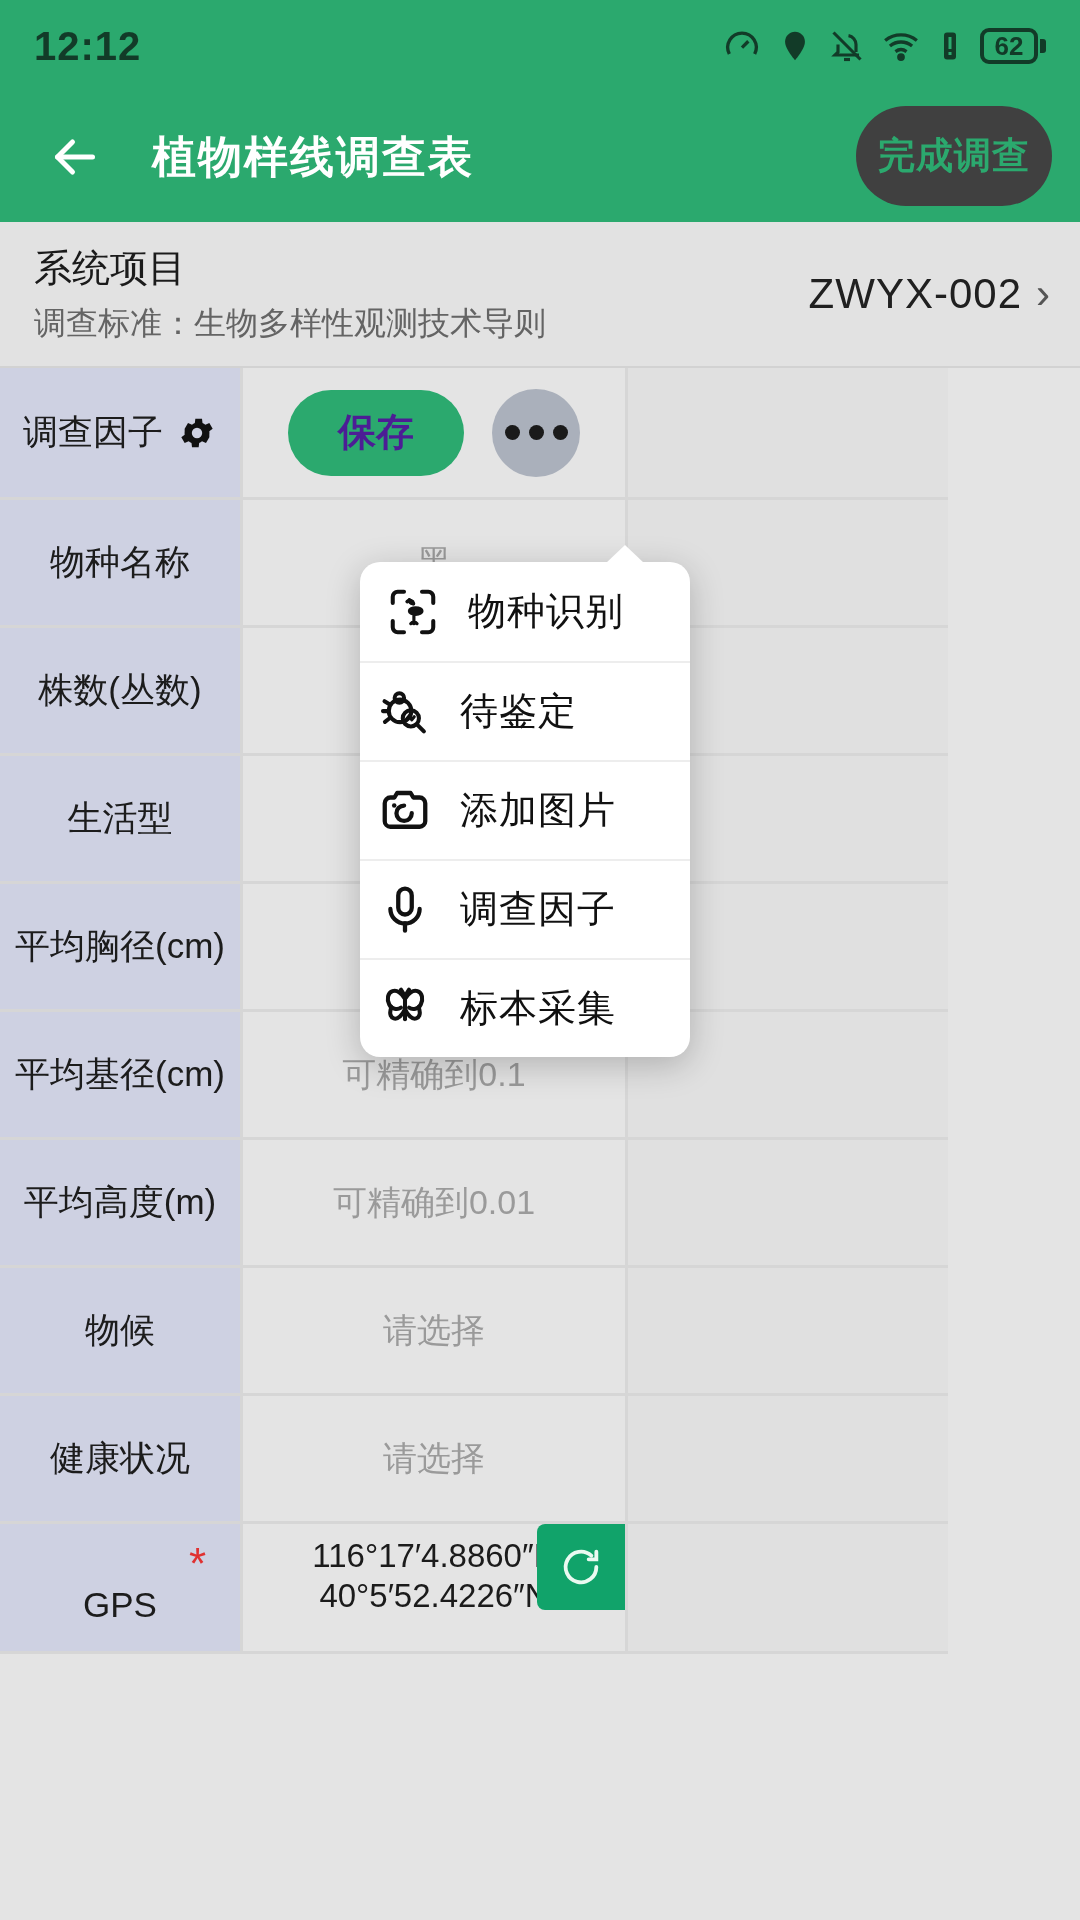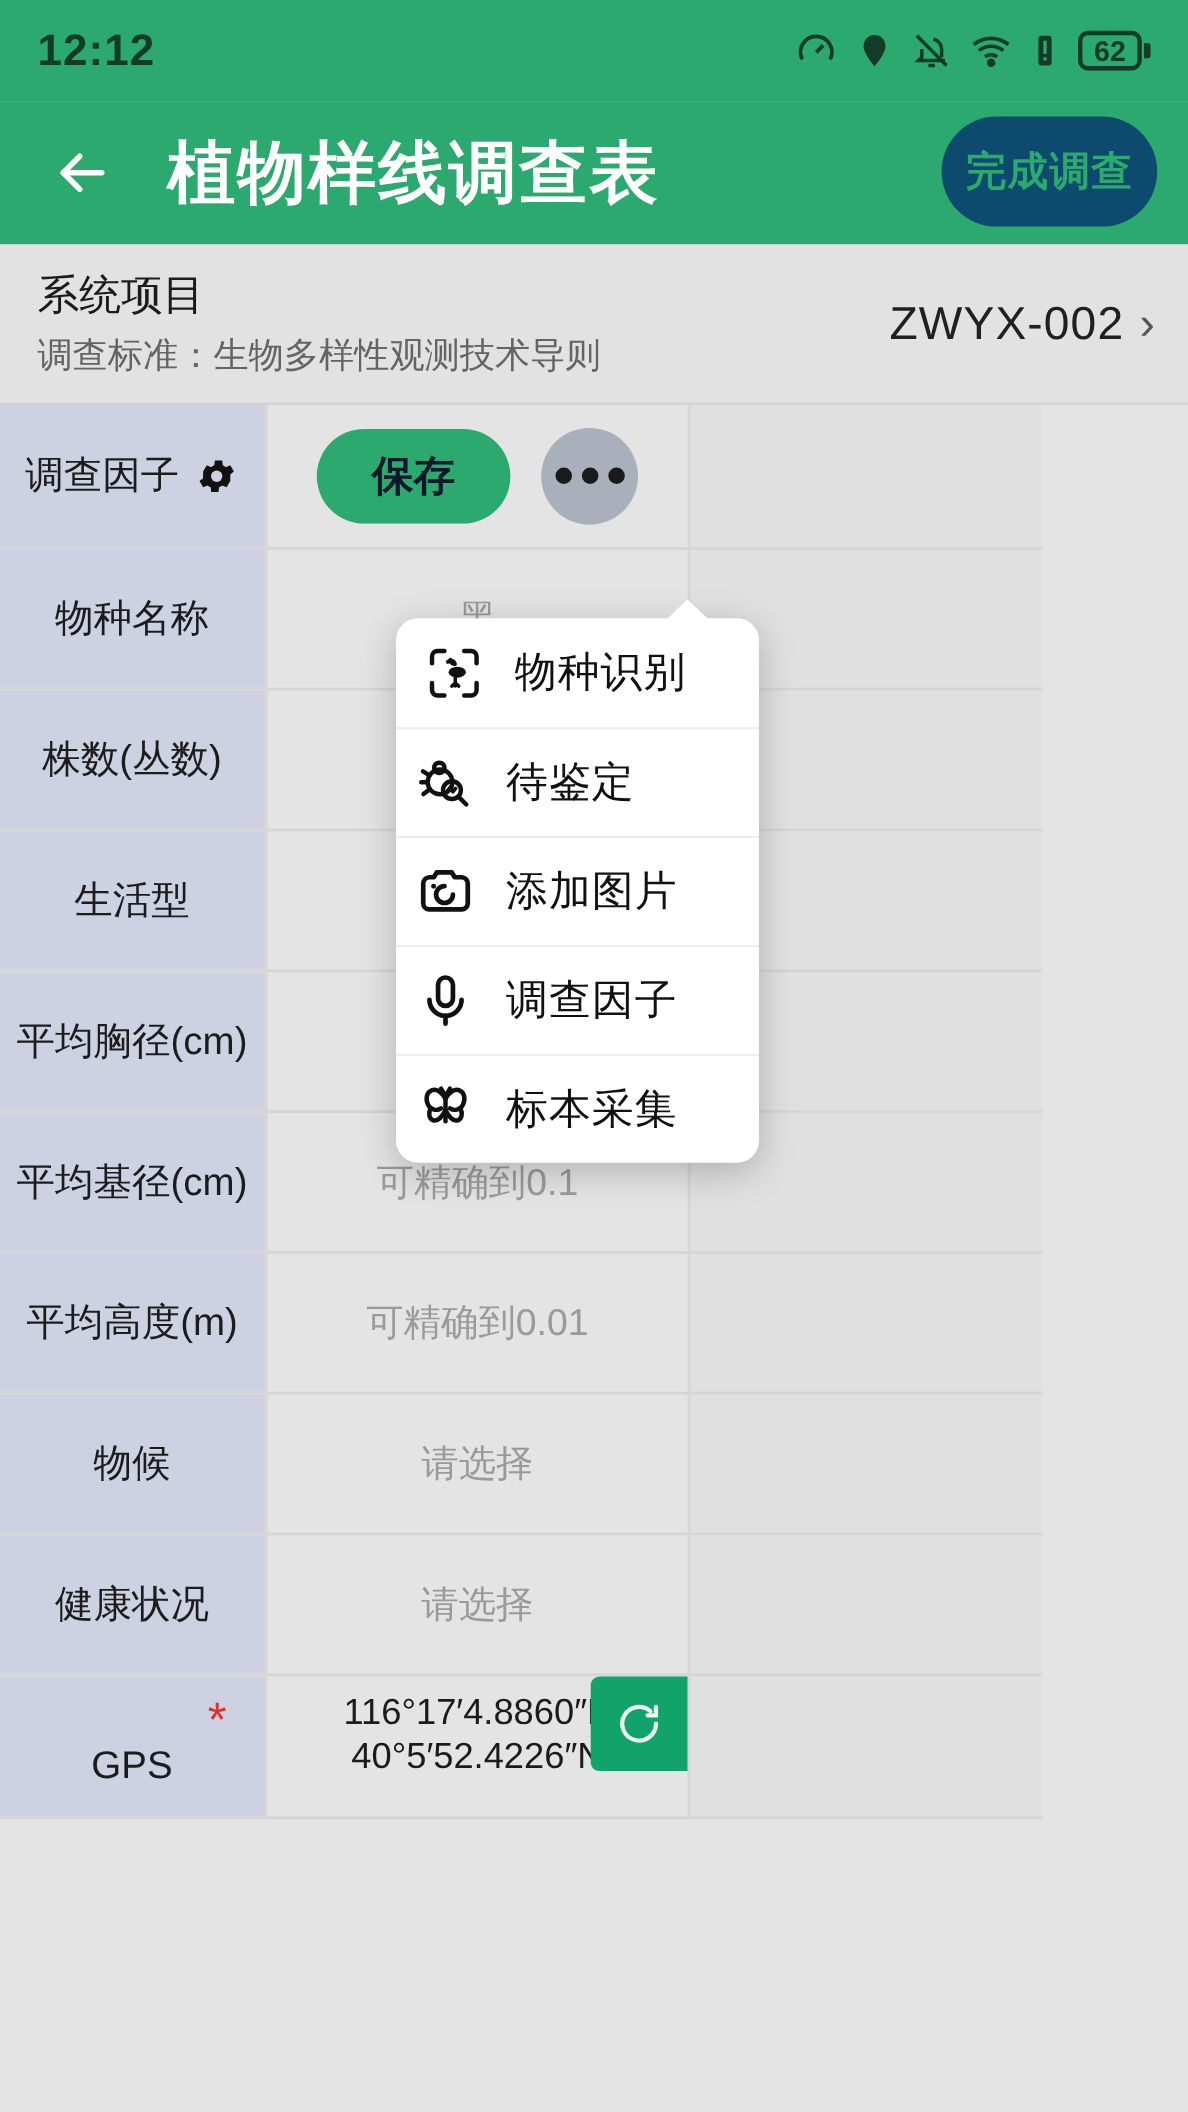--- a/index.html
+++ b/index.html
@@ -31,27 +31,27 @@
   .batt-cap { width:6px; height:14px; background:#123b28; border-radius:0 3px 3px 0; margin-left:2px; }
 
   
   .appbar {
     height:130px; background:#2BA96E;
     display:flex; align-items:center; padding:0 28px 0 40px;
     position:relative;
   }
   .back-arrow { width:70px; height:70px; display:flex; align-items:center; justify-content:center; cursor:pointer; }
   .appbar-title {
-    color:#fff; font-size:62px; font-weight:700; letter-spacing:2px;
+    color:#fff; font-size:44px; font-weight:700; letter-spacing:2px;
     margin-left:42px;
   }
   .finish-btn {
     position:absolute; right:28px; top:14px;
     width:196px; height:100px; border-radius:50px;
-    background:#0c4a6e; color:#2BA96E;
+    background:#404040; color:#2BA96E;
     font-size:37px; font-weight:700; letter-spacing:1px;
     display:flex; align-items:center; justify-content:center;
     cursor:pointer;
   }
 
   
   .project {
     background:#e2e2e2; height:146px;
     display:flex; align-items:center; justify-content:space-between;
     padding:0 30px 0 34px;
@@ -84,21 +84,21 @@
   }
   .cell-extra { flex:1; background:#e0e0e0; }
   .r-h { height:128px; }
 
   
   .row-head .cell-label { gap:14px; }
   .gear { width:40px; height:40px; display:inline-block; }
   .row-head .cell-value { background:#e4e4e4; gap:28px; }
   .save-btn {
     width:176px; height:86px; border-radius:44px; background:#2BA96E;
-    color:#0f172a; font-size:38px; font-weight:700;
+    color:#4c1d95; font-size:38px; font-weight:700;
     display:flex; align-items:center; justify-content:center; cursor:pointer;text-align:center;
   }
   .more-btn {
     width:88px; height:88px; border-radius:50%; background:#aab0bb;
     display:flex; align-items:center; justify-content:center; gap:9px; cursor:pointer;
   }
   .more-btn i { width:15px; height:15px; border-radius:50%; background:#1a1a1a; display:block; }
 
   
   .req { position:absolute; top:18px; right:34px; color:#e03131; font-size:44px; line-height:1; }

